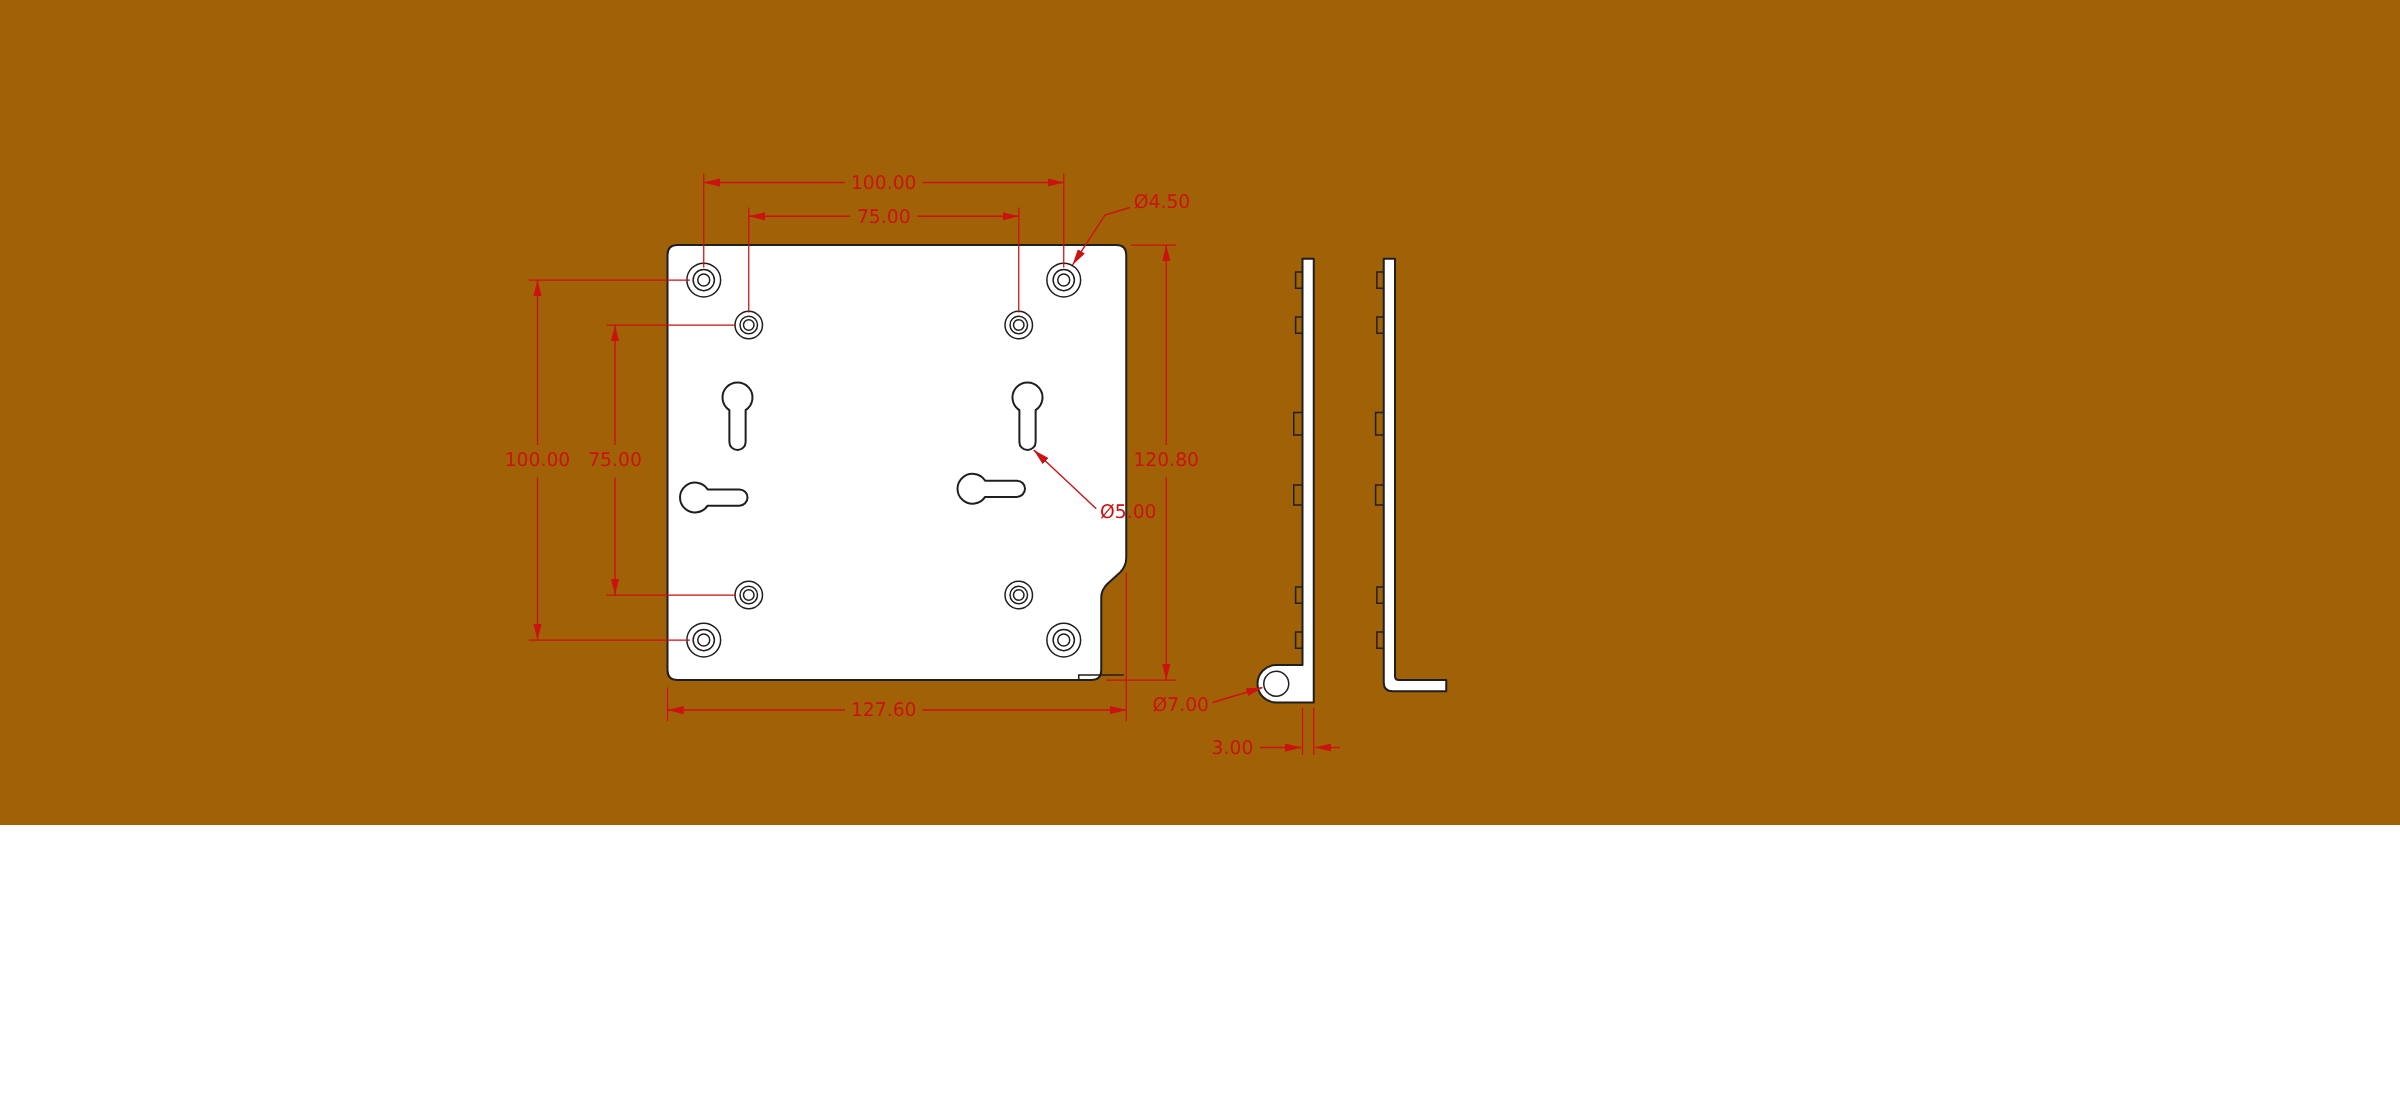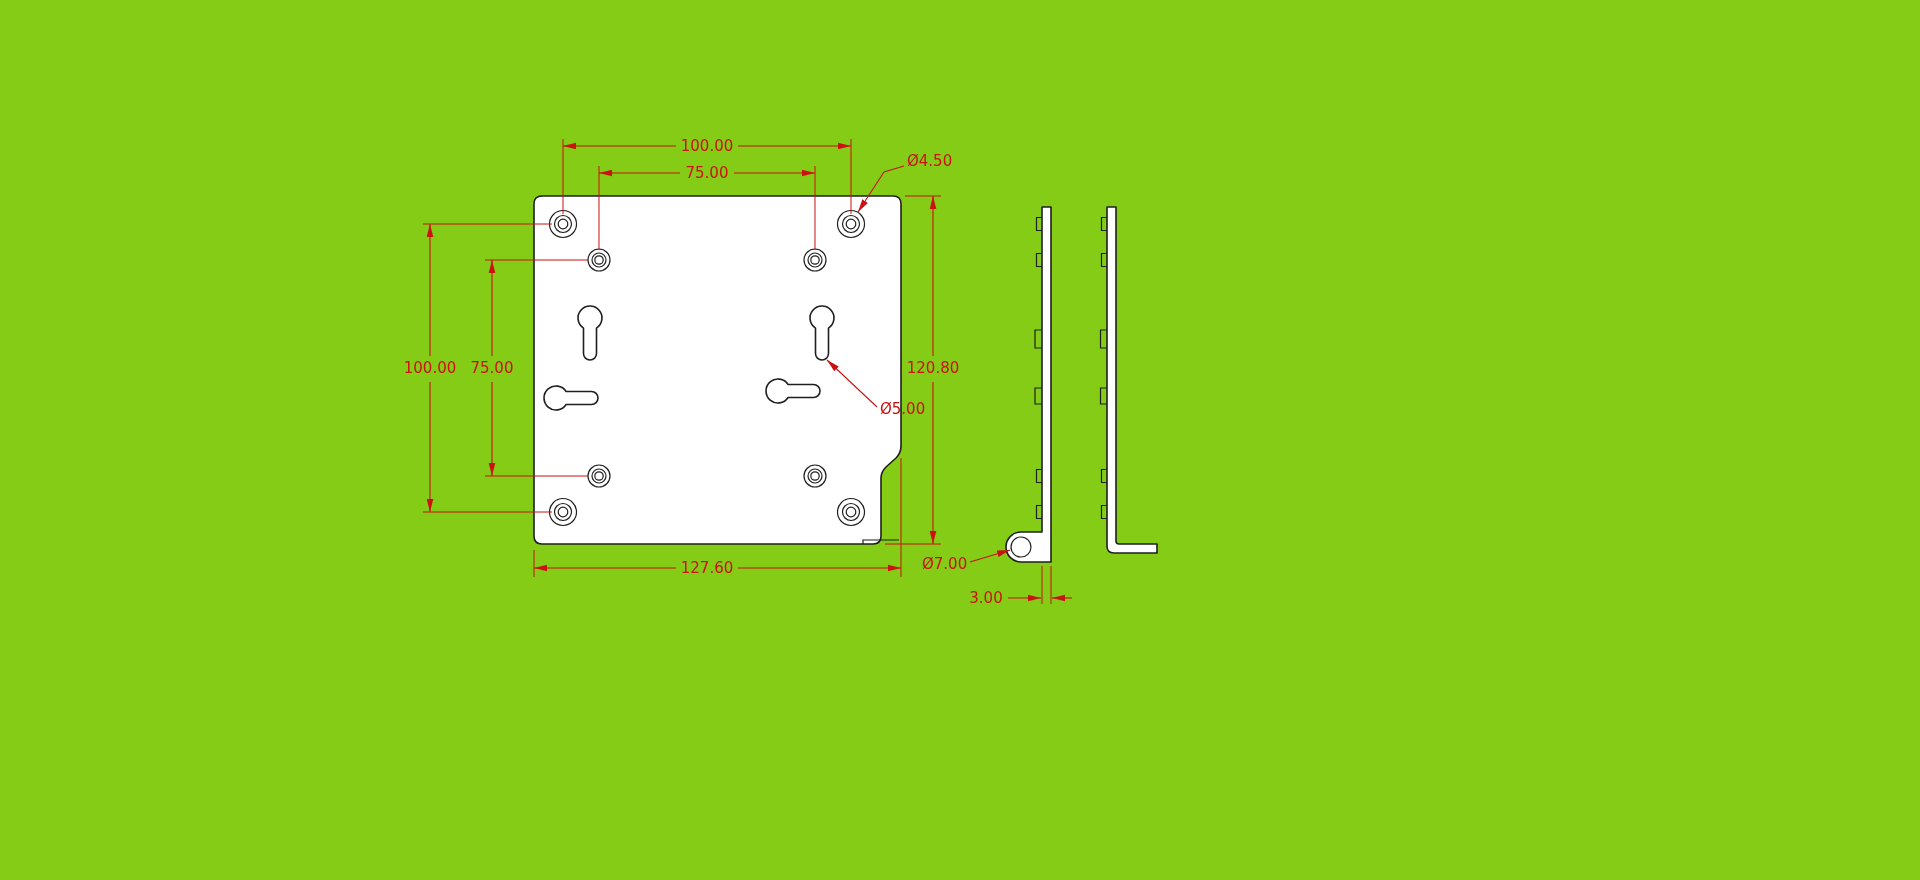--- a/index.html
+++ b/index.html
@@ -2,21 +2,21 @@
 <html><head>
 <meta charset="utf-8">
 <style>
   html, body {
     margin: 0; padding: 0;
     width: 1920px; height: 880px;
     background: #ffffff;
     overflow: hidden;
     font-family: "DejaVu Sans", sans-serif;
   }
-  .stage { position: relative; width: 1920px; height: 880px; background: #84cc16; }
+  .stage { position: relative; width: 1920px; height: 660px; background: #a16207; }
   svg { display: block; }
   .geo      { stroke: #1f1f1f; stroke-width: 1.6; fill: none; stroke-linejoin: round; stroke-linecap: round; }
   .geo-fill { stroke: #1f1f1f; stroke-width: 1.6; fill: #ffffff; stroke-linejoin: round; }
   .geo-thin { stroke: #1f1f1f; stroke-width: 1.2; fill: none; }
   .dimline  { stroke: #cc1111; stroke-width: 1.1; fill: none; }
   .extline  { stroke: #cc1111; stroke-width: 1.0; fill: none; }
   .dimtext  { fill: #cc1111; font: 15px "DejaVu Sans", sans-serif; text-anchor: middle; }
   .dimtext.start { text-anchor: start; }
 </style>
 </head>

